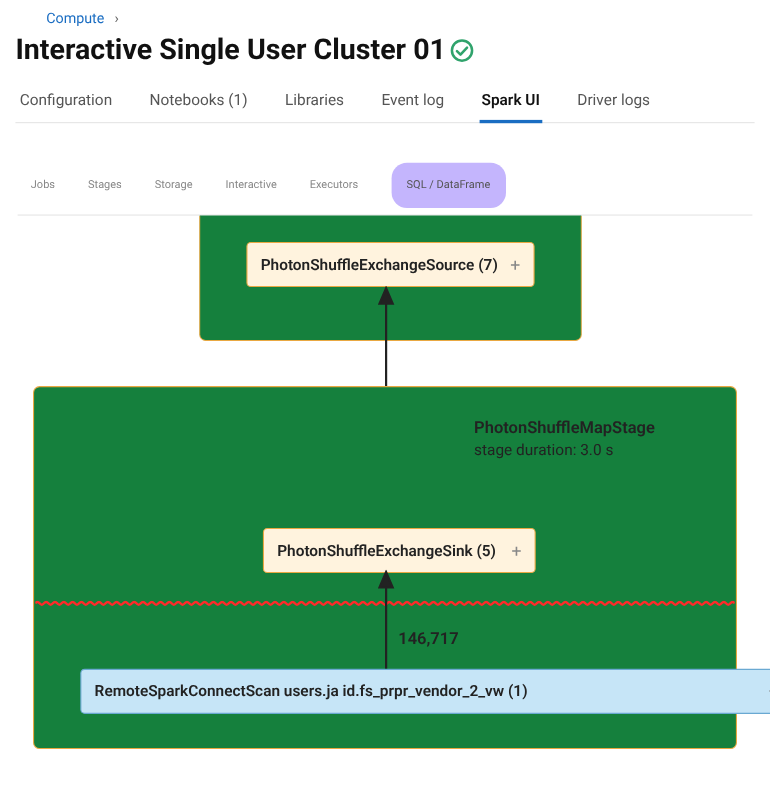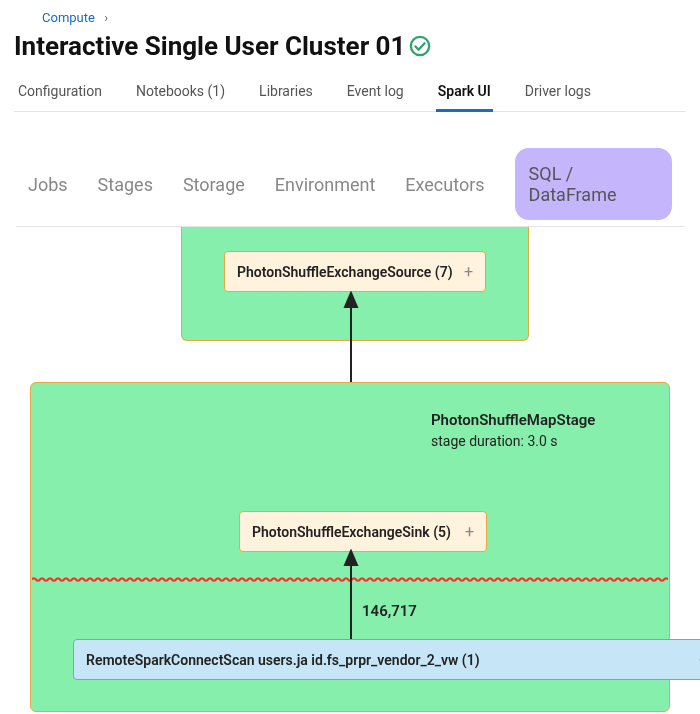--- a/index.html
+++ b/index.html
@@ -68,39 +68,39 @@
     .spark-ui-area {
       margin-top: 30px;
       padding: 0 16px;
     }
     .spark-tabs {
       display: flex;
       align-items: center;
       gap: 30px;
       padding: 6px 12px;
       border-bottom: 1px solid #e5e5e5;
-      font-size: 18px;
+      font-size: 10px;
       color: #888;
     }
     .spark-tab {
       cursor: pointer;
     }
     .spark-tab.active {
       background: #c4b5fd;
       color: #555;
       padding: 15px 14px;
       border-radius: 14px;
     }
     .diagram-area {
       position: relative;
       height: 520px;
     }
     .stage-box {
       position: absolute;
-      background: #86efac;
+      background: #15803d;
       border: 1.5px solid #e9a842;
       border-radius: 6px;
     }
     .stage-top {
       left: 165px;
       top: 0;
       width: 348px;
       height: 114px;
       border-top: none;
       border-top-left-radius: 0;
@@ -216,21 +216,21 @@
     <div class="main-tab active">Spark UI</div>
     <div class="main-tab">Driver logs</div>
   </div>
 </div>
 
 <div class="spark-ui-area">
   <div class="spark-tabs">
     <div class="spark-tab">Jobs</div>
     <div class="spark-tab">Stages</div>
     <div class="spark-tab">Storage</div>
-    <div class="spark-tab">Environment</div>
+    <div class="spark-tab">Interactive</div>
     <div class="spark-tab">Executors</div>
     <div class="spark-tab active">SQL / DataFrame</div>
   </div>
 
   <div class="diagram-area">
 
     <div class="stage-box stage-top">
       <div class="node-box node-source">
         <span>PhotonShuffleExchangeSource (7)</span>
         <span class="expand-plus">+</span>

